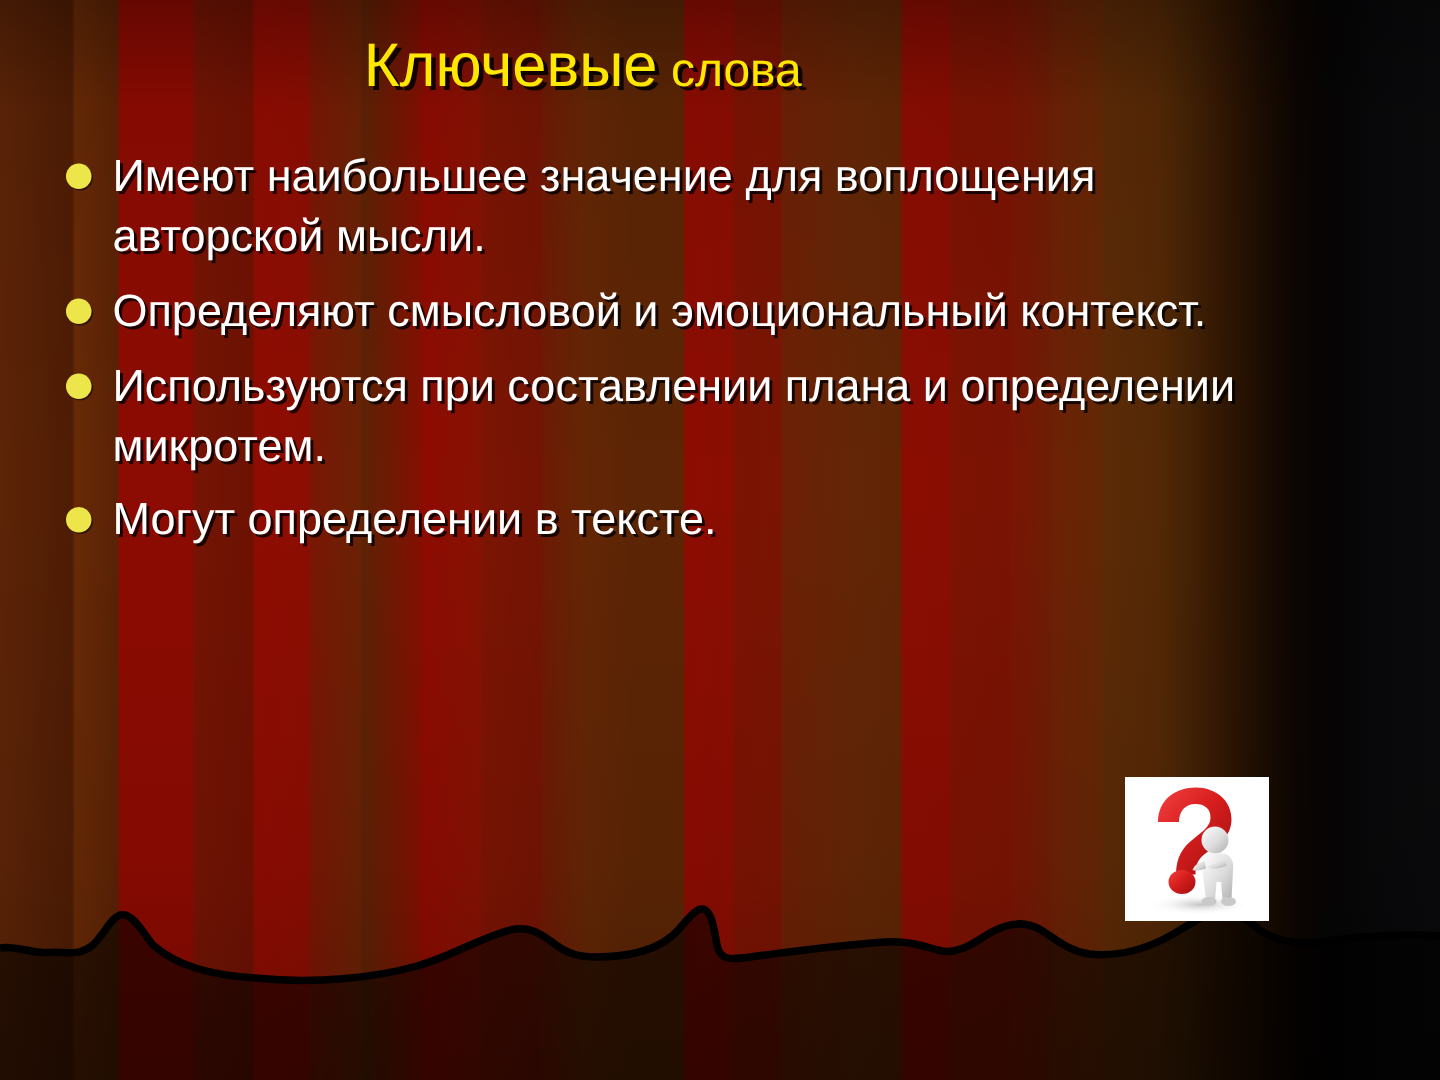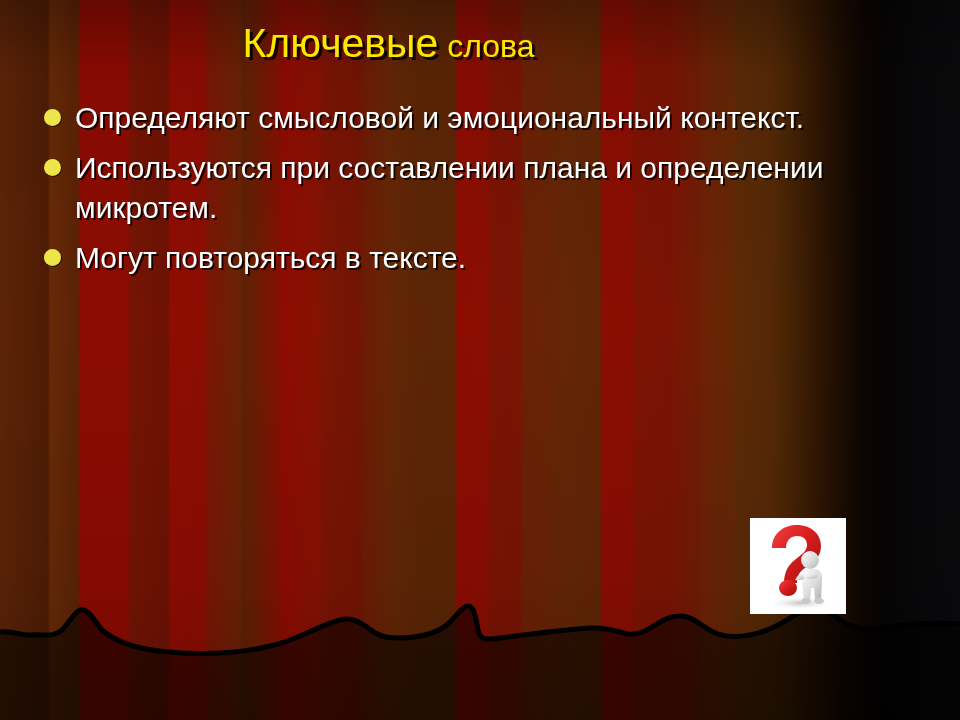--- a/index.html
+++ b/index.html
@@ -191,34 +191,38 @@
        C704,26 712,34 726,36 C744,38 760,34 776,26 C790,19 800,10 812,8
        C824,6 832,14 840,20 C852,28 866,30 880,28 C900,25 930,22 960,24"></path>
   </svg>
 
   <div class="title">
     <span class="t-main">Ключевые</span><span class="t-sub"> слова</span>
   </div>
 
   <div class="bullets">
 
+    <div class="bullet-row">
+      <div class="bullet-dot"></div>
+      <div class="bullet-text">Имеют наибольшее значение для воплощения авторской мысли.</div>
+    </div>
 
     <div class="bullet-row">
       <div class="bullet-dot"></div>
       <div class="bullet-text">Определяют смысловой и эмоциональный контекст.</div>
     </div>
 
     <div class="bullet-row">
       <div class="bullet-dot"></div>
       <div class="bullet-text">Используются при составлении плана и определении микротем.</div>
     </div>
 
     <div class="bullet-row">
       <div class="bullet-dot"></div>
-      <div class="bullet-text">Могут повторяться в тексте.</div>
+      <div class="bullet-text">Могут определении в тексте.</div>
     </div>
 
   </div>
 
   <div class="clipart">
     <svg width="96" height="96" viewBox="0 0 96 96">
       <defs>
         <linearGradient id="qgrad" x1="0" y1="0" x2="1" y2="1">
           <stop offset="0%" stop-color="#f04040"></stop>
           <stop offset="45%" stop-color="#d81e1e"></stop>

